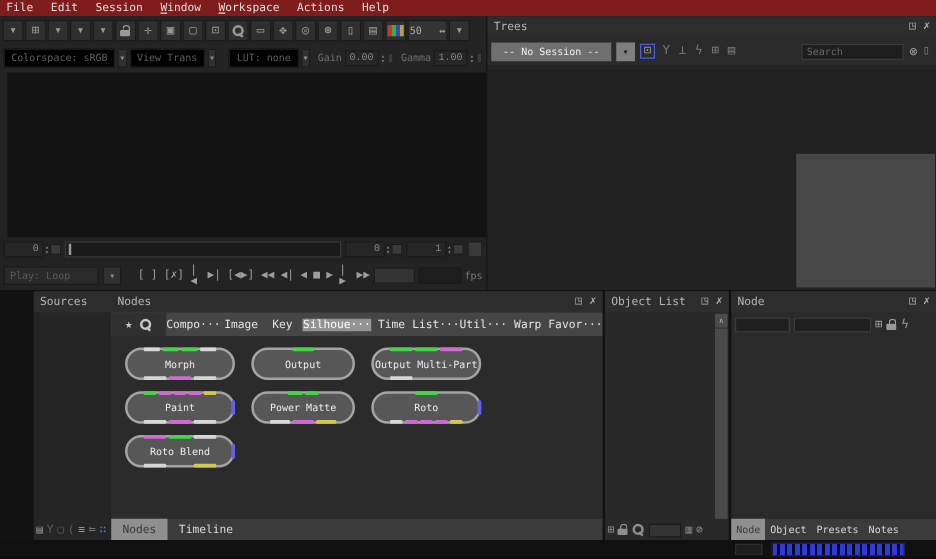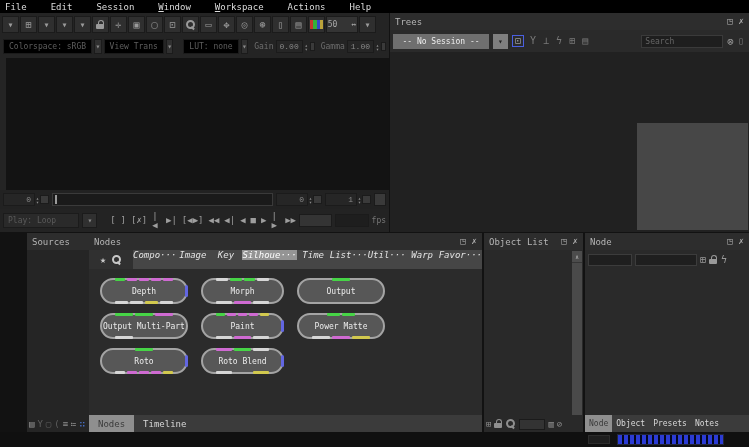--- a/index.html
+++ b/index.html
@@ -1,20 +1,20 @@
 <!DOCTYPE html>
 <html><head>
 <meta charset="utf-8">
 <style>
   html,body{margin:0;padding:0;background:#000;}
   .screen{position:relative;width:749px;height:447px;background:#121212;overflow:hidden;
     font-family:"DejaVu Sans Mono",monospace;font-size:9px;color:#cccccc;}
   
-  .menubar{position:absolute;left:0;top:0;width:100%;height:13px;background:#000000;
-    display:flex;align-items:center;gap:24px;padding-left:5px;box-sizing:border-box;}
+  .menubar{position:absolute;left:0;top:0;width:100%;height:13px;background:#7f1d1d;
+    display:flex;align-items:center;gap:14px;padding-left:5px;box-sizing:border-box;}
   .mitem{display:block;color:#dddddd;}
   .mitem.u::first-letter{text-decoration:underline;}
   
   .viewer-region{position:absolute;left:0;top:13px;width:389px;height:219px;background:#242424;}
   .tb1{height:23px;display:flex;align-items:center;gap:1px;padding:0 2px;}
   .tbtn{width:17px;height:17px;background:#2f2f2f;border:1px solid #1b1b1b;color:#9a9a9a;
     display:flex;align-items:center;justify-content:center;font-size:10px;box-sizing:border-box;flex:none;}
   .tbtn .g{line-height:1;}
   .zoombtn{width:32px;height:17px;background:#343434;border:1px solid #1b1b1b;color:#aaaaaa;
     display:flex;align-items:center;justify-content:center;gap:14px;font-size:8px;box-sizing:border-box;}
@@ -76,21 +76,21 @@
   .sources{left:0;top:233px;width:87px;height:199px;background:#252525;margin-left:27px;}
   .sfoot{position:absolute;left:0;bottom:0;right:0;height:16px;display:flex;align-items:center;gap:3px;padding:0 2px;box-sizing:border-box;}
   .sficon{color:#8f8f8f;font-size:9px;line-height:1;}
   .sficon.blue{color:#4f7fe8;}
   .sficon.dim{color:#5f5f5f;}
   
   .nodes{left:89px;top:233px;width:393px;height:199px;background:#2b2b2b;}
   .ntabbar{height:19px;background:#464646;display:flex;align-items:stretch;}
   .ntab-tools{width:44px;background:#303030;display:flex;align-items:center;justify-content:center;gap:6px;color:#c8c8c8;}
   .star{font-size:10px;line-height:1;}
-  .ntabs{flex:1;display:flex;align-items:flex-start;font-style:italic;}
+  .ntabs{flex:1;display:flex;align-items:center;}
   .ntab{flex:1;display:flex;align-items:center;justify-content:center;color:#e3e3e3;font-size:9px;white-space:nowrap;}
   .ntab.sel{background:#949494;color:#fdfdfd;}
   .ncanvas{position:absolute;left:0;top:36px;right:0;bottom:17px;background:#2b2b2b;}
   .node-grid{display:grid;grid-template-columns:88px 83px 88px;gap:9px 13px;padding:9px 0 0 11px;}
   .pill{position:relative;height:26px;background:#575757;border:2px solid #a4a4a4;border-radius:14px;
     display:flex;align-items:center;justify-content:center;box-sizing:border-box;}
   .pill-label{color:#ececec;font-size:8px;white-space:nowrap;overflow:hidden;}
   .ports{position:absolute;left:13px;right:13px;height:3px;display:flex;gap:2px;}
   .ports.pt{top:-2px;}
   .ports.pb{bottom:-2px;}
@@ -408,37 +408,20 @@
           <span class="ntab">Util···</span>
 
           <span class="ntab">Warp</span>
 
           <span class="ntab">Favor···</span>
         </span>
     </div>
     <div class="ncanvas">
       <div class="node-grid">
 
-          <div class="pill">
-            <span class="pill-label">Depth</span>
-          <div class="ports pt">
-              <i style="background: rgb(70, 212, 70);"></i>
-              <i style="background: rgb(207, 106, 210);"></i>
-              <i style="background: rgb(207, 106, 210);"></i>
-              <i style="background: rgb(207, 106, 210);"></i>
-              <i style="background: rgb(207, 106, 210);"></i>
-            </div>
-            <div class="ports pb">
-              <i style="background: rgb(214, 214, 214);"></i>
-              <i style="background: rgb(214, 214, 214);"></i>
-              <i style="background: rgb(210, 201, 78);"></i>
-              <i style="background: rgb(214, 214, 214);"></i>
-            </div>
-            <i class="pr" style="background: rgb(98, 102, 226);"></i>
-          </div>
 
           <div class="pill">
             <span class="pill-label">Morph</span>
           <div class="ports pt">
               <i style="background: rgb(214, 214, 214);"></i>
               <i style="background: rgb(70, 212, 70);"></i>
               <i style="background: rgb(70, 212, 70);"></i>
               <i style="background: rgb(214, 214, 214);"></i>
             </div>
             <div class="ports pb">

